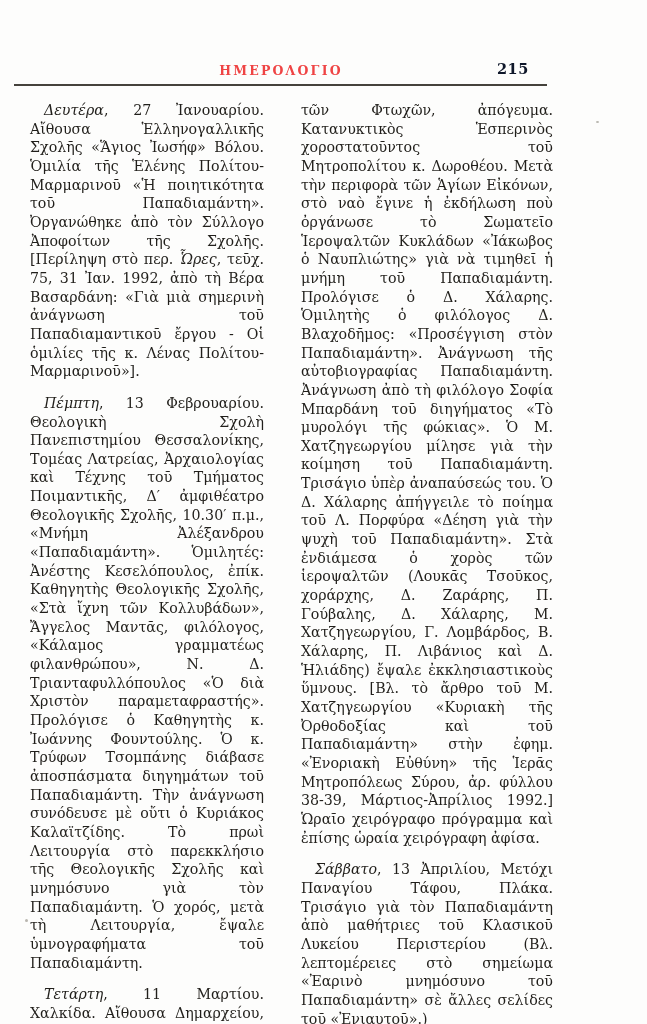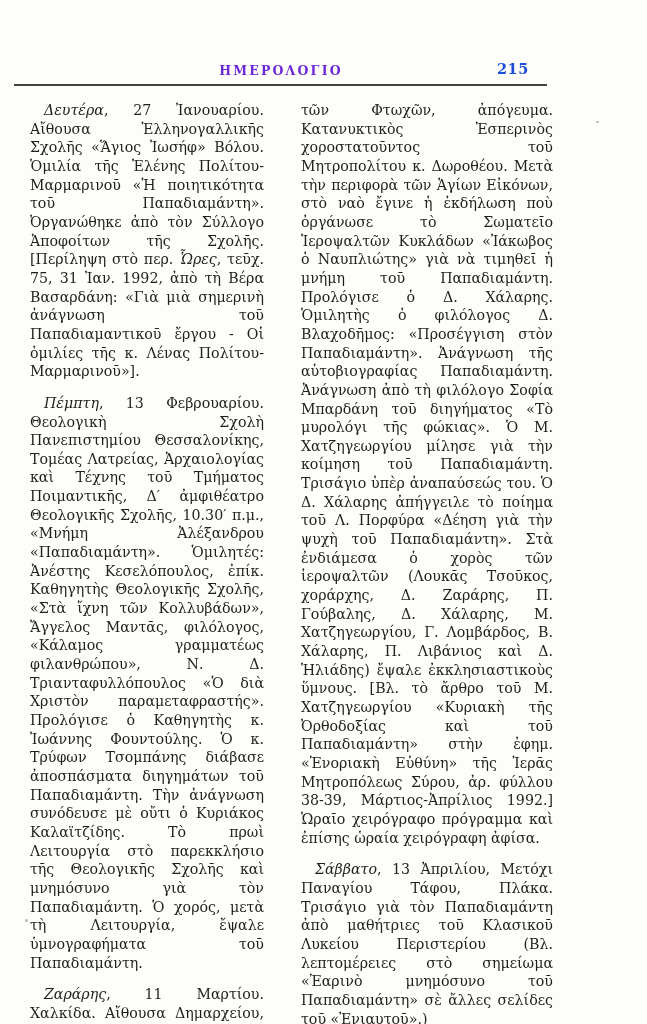--- a/index.html
+++ b/index.html
@@ -8,27 +8,27 @@
     width:647px; height:1024px;
     background:#fdfdfc;
     overflow:hidden;
     font-family:"DejaVu Serif", serif;
   }
   .running-title {
     position:absolute; top:63px; left:15px; width:532px;
     text-align:center;
     font-size:12.5px; font-weight:bold;
     letter-spacing:2.2px;
-    color:#6d28d9;
+    color:#ef4444;
   }
   .page-number {
     position:absolute; top:60px; left:497px;
     font-size:14.5px; font-weight:bold;
     letter-spacing:.5px;
-    color:#1d4ed8;
+    color:#0f172a;
   }
   .header-rule {
     position:absolute; top:84px; left:14px; width:533px; height:0;
     border-top:2px solid #45423c;
   }
   .text-block {
     position:absolute; top:101px; left:16px;
     display:flex; gap:23px;
     color:#211f1b;
   }
@@ -57,21 +57,21 @@
   <div class="running-title">ΗΜΕΡΟΛΟΓΙΟ</div>
 
   <div class="page-number">215</div>
 
   <div class="header-rule"></div>
 
   <div class="text-block">
     <section class="col col-left">
         <p class="indent"><span class="seg-italic">Δευτέρα</span><span class="seg-normal">, 27 Ἰανουαρίου. Αἴθουσα Ἑλληνογαλλικῆς Σχολῆς «Ἅγιος Ἰωσήφ» Βόλου. Ὁμιλία τῆς Ἑλένης Πολίτου-Μαρμαρινοῦ «Ἡ ποιητικότητα τοῦ Παπαδιαμάντη». Ὀργανώθηκε ἀπὸ τὸν Σύλλογο Ἀποφοίτων τῆς Σχολῆς. [Περίληψη στὸ περ. </span><span class="seg-italic">Ὧρες</span><span class="seg-normal">, τεῦχ. 75, 31 Ἰαν. 1992, ἀπὸ τὴ Βέρα Βασαρδάνη: «Γιὰ μιὰ σημερινὴ ἀνάγνωση τοῦ Παπαδιαμαντικοῦ ἔργου - Οἱ ὁμιλίες τῆς κ. Λένας Πολίτου-Μαρμαρινοῦ»].</span></p>
         <p class="indent"><span class="seg-italic">Πέμπτη</span><span class="seg-normal">, 13 Φεβρουαρίου. Θεολογικὴ Σχολὴ Πανεπιστημίου Θεσσαλονίκης, Τομέας Λατρείας, Ἀρχαιολογίας καὶ Τέχνης τοῦ Τμήματος Ποιμαντικῆς, Δ′ ἀμφιθέατρο Θεολογικῆς Σχολῆς, 10.30′ π.μ., «Μνήμη Ἀλέξανδρου «Παπαδιαμάντη». Ὁμιλητές: Ἀνέστης Κεσελόπουλος, ἐπίκ. Καθηγητὴς Θεολογικῆς Σχολῆς, «Στὰ ἴχνη τῶν Κολλυβάδων», Ἄγγελος Μαντᾶς, φιλόλογος, «Κάλαμος γραμματέως φιλανθρώπου», Ν. Δ. Τριανταφυλλόπουλος «Ὁ διὰ Χριστὸν παραμεταφραστής». Προλόγισε ὁ Καθηγητὴς κ. Ἰωάννης Φουντούλης. Ὁ κ. Τρύφων Τσομπάνης διάβασε ἀποσπάσματα διηγημάτων τοῦ Παπαδιαμάντη. Τὴν ἀνάγνωση συνόδευσε μὲ οὔτι ὁ Κυριάκος Καλαϊτζίδης. Τὸ πρωὶ Λειτουργία στὸ παρεκκλήσιο τῆς Θεολογικῆς Σχολῆς καὶ μνημόσυνο γιὰ τὸν Παπαδιαμάντη. Ὁ χορός, μετὰ τὴ Λειτουργία, ἔψαλε ὑμνογραφήματα τοῦ Παπαδιαμάντη.</span></p>
-        <p class="indent"><span class="seg-italic">Ζαράρης</span><span class="seg-normal">, 11 Μαρτίου. Χαλκίδα. Αἴθουσα Δημαρχείου, 18.00′ μ.μ. Τρεῖς ὁμιλίες σχετικὲς μὲ τὴν Ἔκθεση Εὐβοϊκοῦ βιβλίου ἐντύπου τῆς Δημόσιας Βιβλιοθήκης Χαλκίδας. Ὁ φιλόλογος Ἄγγελος Μαντᾶς μίλησε μὲ θέμα: «Παπαδιαμάντης καὶ Εὔβοια».</span></p>
+        <p class="indent"><span class="seg-italic">Τετάρτη</span><span class="seg-normal">, 11 Μαρτίου. Χαλκίδα. Αἴθουσα Δημαρχείου, 18.00′ μ.μ. Τρεῖς ὁμιλίες σχετικὲς μὲ τὴν Ἔκθεση Εὐβοϊκοῦ βιβλίου ἐντύπου τῆς Δημόσιας Βιβλιοθήκης Χαλκίδας. Ὁ φιλόλογος Ἄγγελος Μαντᾶς μίλησε μὲ θέμα: «Παπαδιαμάντης καὶ Εὔβοια».</span></p>
       </section>
     <section class="col col-right">
         <p class=""><span class="seg-normal">τῶν Φτωχῶν, ἀπόγευμα. Κατανυκτικὸς Ἑσπερινὸς χοροστατοῦντος τοῦ Μητροπολίτου κ. Δωροθέου. Μετὰ τὴν περιφορὰ τῶν Ἁγίων Εἰκόνων, στὸ ναὸ ἔγινε ἡ ἐκδήλωση ποὺ ὀργάνωσε τὸ Σωματεῖο Ἱεροψαλτῶν Κυκλάδων «Ἰάκωβος ὁ Ναυπλιώτης» γιὰ νὰ τιμηθεῖ ἡ μνήμη τοῦ Παπαδιαμάντη. Προλόγισε ὁ Δ. Χάλαρης. Ὁμιλητὴς ὁ φιλόλογος Δ. Βλαχοδῆμος: «Προσέγγιση στὸν Παπαδιαμάντη». Ἀνάγνωση τῆς αὐτοβιογραφίας Παπαδιαμάντη. Ἀνάγνωση ἀπὸ τὴ φιλόλογο Σοφία Μπαρδάνη τοῦ διηγήματος «Τὸ μυρολόγι τῆς φώκιας». Ὁ Μ. Χατζηγεωργίου μίλησε γιὰ τὴν κοίμηση τοῦ Παπαδιαμάντη. Τρισάγιο ὑπὲρ ἀναπαύσεώς του. Ὁ Δ. Χάλαρης ἀπήγγειλε τὸ ποίημα τοῦ Λ. Πορφύρα «Δέηση γιὰ τὴν ψυχὴ τοῦ Παπαδιαμάντη». Στὰ ἐνδιάμεσα ὁ χορὸς τῶν ἱεροψαλτῶν (Λουκᾶς Τσοῦκος, χοράρχης, Δ. Ζαράρης, Π. Γούβαλης, Δ. Χάλαρης, Μ. Χατζηγεωργίου, Γ. Λομβάρδος, Β. Χάλαρης, Π. Λιβάνιος καὶ Δ. Ἡλιάδης) ἔψαλε ἐκκλησιαστικοὺς ὕμνους. [Βλ. τὸ ἄρθρο τοῦ Μ. Χατζηγεωργίου «Κυριακὴ τῆς Ὀρθοδοξίας καὶ τοῦ Παπαδιαμάντη» στὴν ἐφημ. «Ἐνοριακὴ Εὐθύνη» τῆς Ἱερᾶς Μητροπόλεως Σύρου, ἀρ. φύλλου 38-39, Μάρτιος-Ἀπρίλιος 1992.] Ὡραῖο χειρόγραφο πρόγραμμα καὶ ἐπίσης ὡραία χειρόγραφη ἀφίσα.</span></p>
         <p class="indent"><span class="seg-italic">Σάββατο</span><span class="seg-normal">, 13 Ἀπριλίου, Μετόχι Παναγίου Τάφου, Πλάκα. Τρισάγιο γιὰ τὸν Παπαδιαμάντη ἀπὸ μαθήτριες τοῦ Κλασικοῦ Λυκείου Περιστερίου (Βλ. λεπτομέρειες στὸ σημείωμα «Ἐαρινὸ μνημόσυνο τοῦ Παπαδιαμάντη» σὲ ἄλλες σελίδες τοῦ «Ἐνιαυτοῦ».)</span></p>
         <p class="indent"><span class="seg-italic">Σάββατο</span><span class="seg-normal">, 16 Μαΐου. Χριστιανικὴ Ἀρχαιολογικὴ Ἑταιρεία. Δωδέκατο Συμπόσιο Βυζαντινῆς καὶ Μεταβυζαντινῆς Ἀρχαιολογίας καὶ Τέχνης, Μέγαρον Παλαιᾶς Βουλῆς. Ὁ Δημ. Δ. Τριαντα-</span></p>
       </section>
   </div>
 
   <div class="speck speck-a"></div>
   <div class="speck speck-b"></div>

